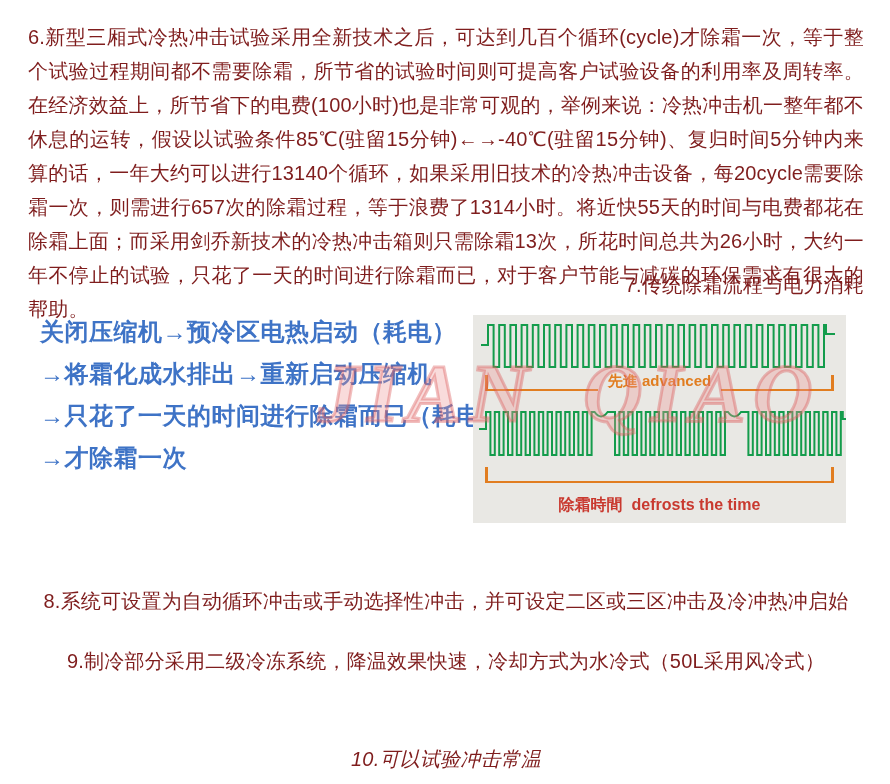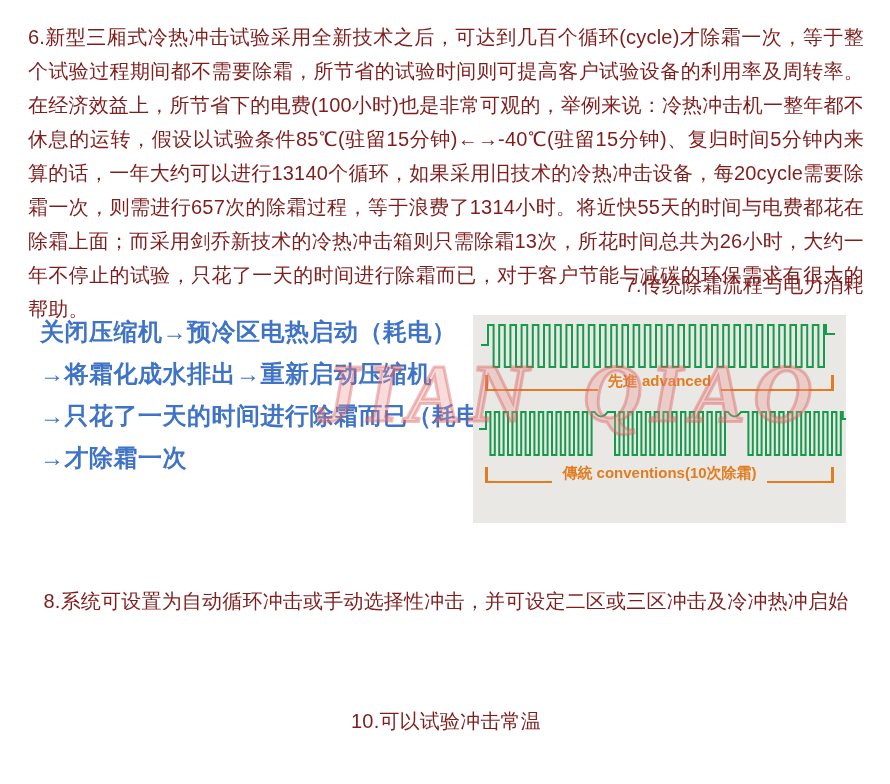--- a/index.html
+++ b/index.html
@@ -14,21 +14,21 @@
   .para {
     position:absolute; left:28px; width:836px;
     font-size:20px; line-height:34px; text-align:justify;
     color:#7f1d1d; letter-spacing:0.2px;
   }
   .para-single { text-align:center; }
   #para6  { top:20px; }
   #head7  { top:270px; font-size:20px; line-height:30px; text-align:right; }
   #para8  { top:586px; line-height:30px; }
   #para9  { top:646px; line-height:30px; }
-  #para10 { top:706px; line-height:30px; }
+  #para10 { top:744px; line-height:30px;font-style:italic; }
 
   .flow-list {
     position:absolute; left:40px; top:318px; width:430px;
     display:flex; flex-direction:column; gap:15px;justify-content:center;
   }
   .flow-step {
     font-size:24px; font-weight:700; color:#3e73c6;
     line-height:27px; white-space:nowrap; letter-spacing:0.5px;
   }
 
@@ -99,27 +99,28 @@
       <div class="tick"></div>
     </div>
 
     <svg id="wave-conv" class="wave-svg" viewBox="0 0 373 54">
       <path id="wave-conv-path" fill="none" stroke-width="2" stroke="#149c4c" d="M 6 22 h 7 L 13.0 5 h 4.4 L 17.4 48 h 4.4 L 21.8 5 h 4.4 L 26.2 48 h 4.4 L 30.6 5 h 4.4 L 35.0 48 h 4.4 L 39.4 5 h 4.4 L 43.8 48 h 4.4 L 48.2 5 h 4.4 L 52.6 48 h 4.4 L 57.0 5 h 4.4 L 61.4 48 h 4.4 L 65.8 5 h 4.4 L 70.2 48 h 4.4 L 74.6 5 h 4.4 L 79.0 48 h 4.4 L 83.4 5 h 4.4 L 87.8 48 h 4.4 L 92.2 5 h 4.4 L 96.6 48 h 4.4 L 101.0 5 h 4.4 L 105.4 48 h 4.4 L 109.8 5 h 4.4 L 114.2 48 h 4.4 L 118.6 5 h 3 q 6.5 9 13 0 h 3 L 137.6 5 h 4.4 L 142.0 48 h 4.4 L 146.4 5 h 4.4 L 150.8 48 h 4.4 L 155.2 5 h 4.4 L 159.6 48 h 4.4 L 164.0 5 h 4.4 L 168.4 48 h 4.4 L 172.8 5 h 4.4 L 177.2 48 h 4.4 L 181.6 5 h 4.4 L 186.0 48 h 4.4 L 190.4 5 h 4.4 L 194.8 48 h 4.4 L 199.2 5 h 4.4 L 203.6 48 h 4.4 L 208.0 5 h 4.4 L 212.4 48 h 4.4 L 216.8 5 h 4.4 L 221.2 48 h 4.4 L 225.6 5 h 4.4 L 230.0 48 h 4.4 L 234.4 5 h 4.4 L 238.8 48 h 4.4 L 243.2 5 h 4.4 L 247.6 48 h 4.4 L 252.0 5 h 3 q 6.5 9 13 0 h 3 L 271.0 5 h 4.4 L 275.4 48 h 4.4 L 279.8 5 h 4.4 L 284.2 48 h 4.4 L 288.6 5 h 4.4 L 293.0 48 h 4.4 L 297.4 5 h 4.4 L 301.8 48 h 4.4 L 306.2 5 h 4.4 L 310.6 48 h 4.4 L 315.0 5 h 4.4 L 319.4 48 h 4.4 L 323.8 5 h 4.4 L 328.2 48 h 4.4 L 332.6 5 h 4.4 L 337.0 48 h 4.4 L 341.4 5 h 4.4 L 345.8 48 h 4.4 L 350.2 5 h 4.4 L 354.6 48 h 4.4 L 359.0 5 h 4.4 L 363.4 48 h 4.4 L 367.8 5 h 2 L 369.8 12 h 9"></path>
     </svg>
 
     <div class="measure" id="measure-conv">
       <div class="tick"></div>
       <div class="seg"></div>
-      <div class="lbl">傳統 conventions(10次除霜)</div>
       <div class="seg"></div>
       <div class="tick"></div>
     </div>
 
+    <div class="panel-caption">除霜時間  defrosts the time</div>
   </div>
 
   <div class="watermark">JIAN QIAO</div>
 
   <div class="para para-single" id="para8">8.系统可设置为自动循环冲击或手动选择性冲击，并可设定二区或三区冲击及冷冲热冲启始</div>
 
+  <div class="para para-single" id="para9">9.制冷部分采用二级冷冻系统，降温效果快速，冷却方式为水冷式（50L采用风冷式）</div>
 
   <div class="para para-single" id="para10">10.可以试验冲击常温</div>
 
 </div>
 
 </body></html>

